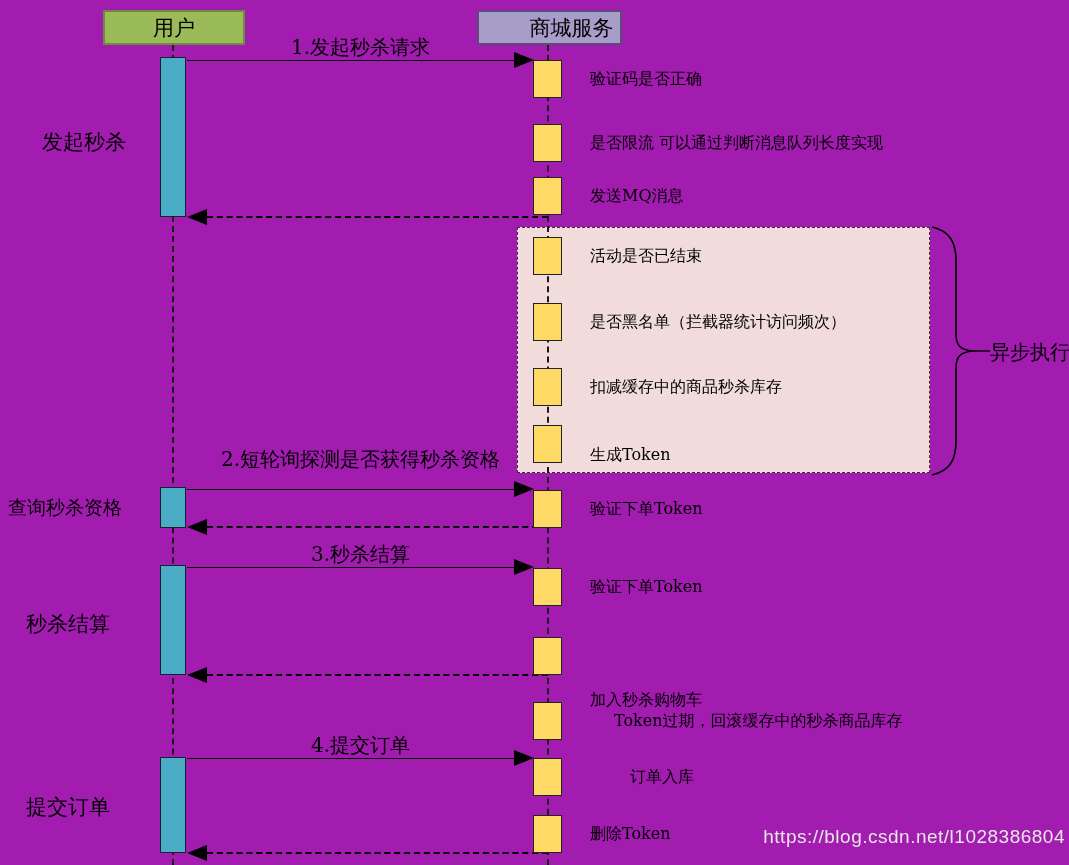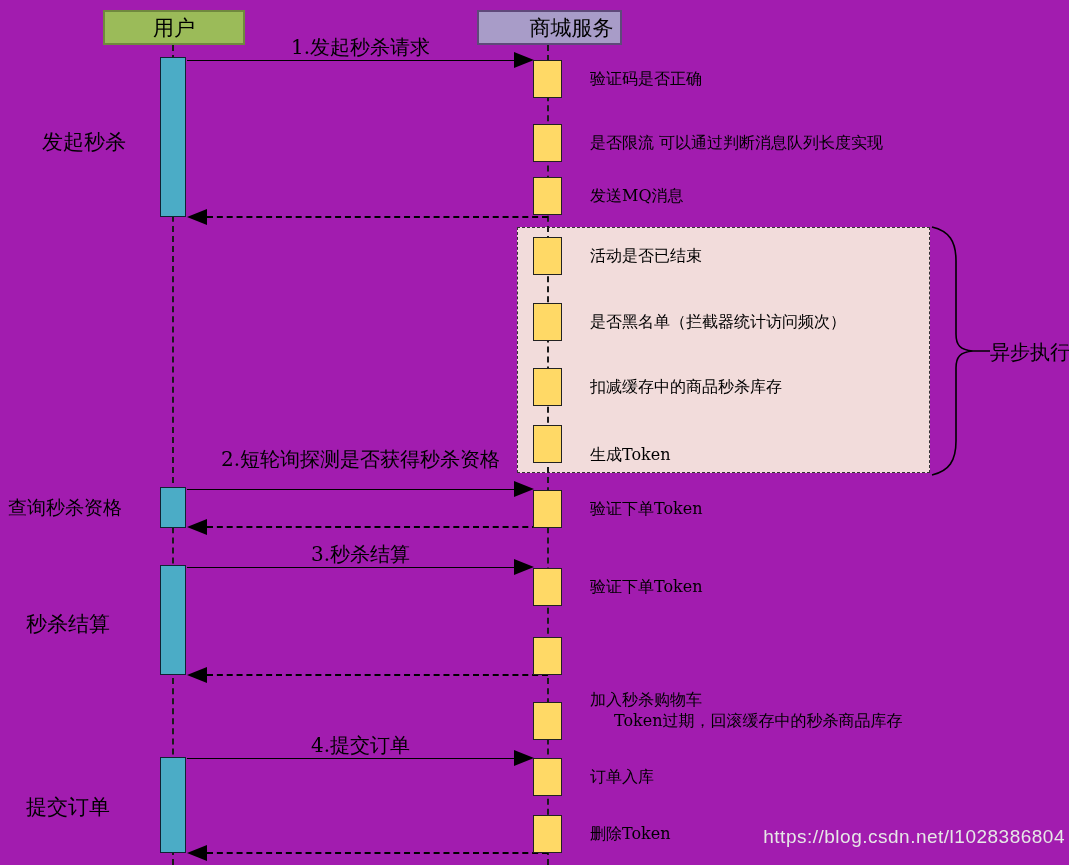--- a/index.html
+++ b/index.html
@@ -129,20 +129,20 @@
   <div class="abox" style="top:568px;"></div>
   <div class="alabel" style="top:568px;">验证下单Token</div>
 
   <div class="abox" style="top:637px;"></div>
   <div class="alabel" style="top:637px;margin-top:44px;">加入秒杀购物车</div>
 
   <div class="abox" style="top:702px;"></div>
   <div class="alabel" style="top:702px;margin-left:24px;">Token过期，回滚缓存中的秒杀商品库存</div>
 
   <div class="abox" style="top:758px;"></div>
-  <div class="alabel" style="top:758px;">订单入库</div>
+  <div class="alabel" style="top:758px;margin-left:40px;">订单入库</div>
 
   <div class="abox" style="top:815px;"></div>
   <div class="alabel" style="top:815px;">删除Token</div>
 
   <div class="watermark">https://blog.csdn.net/l1028386804</div>
 
 </div>
 
 </body></html>

